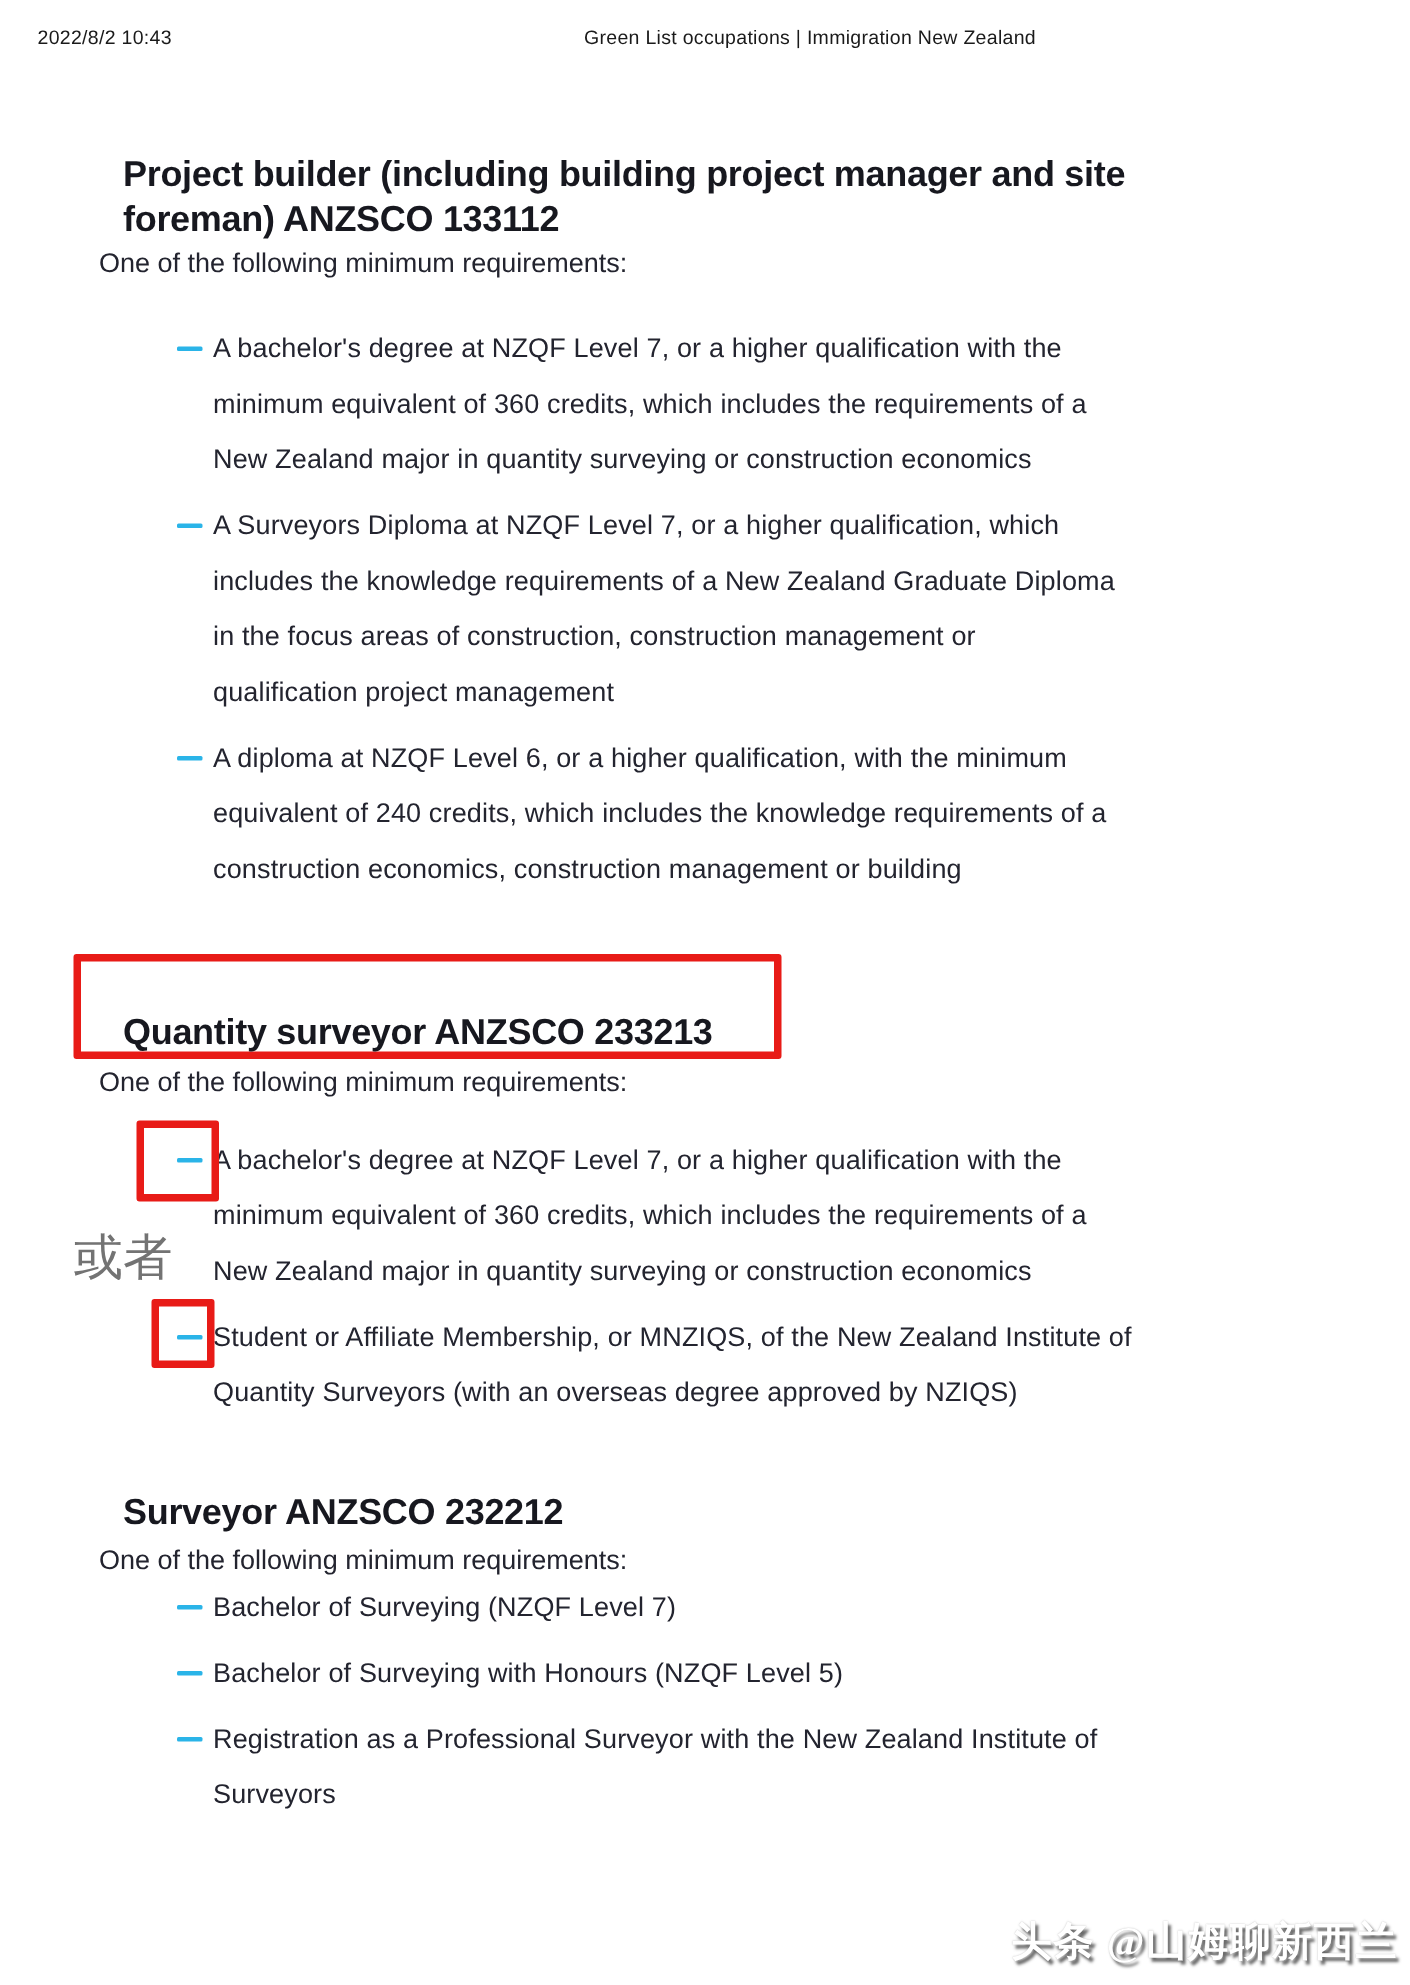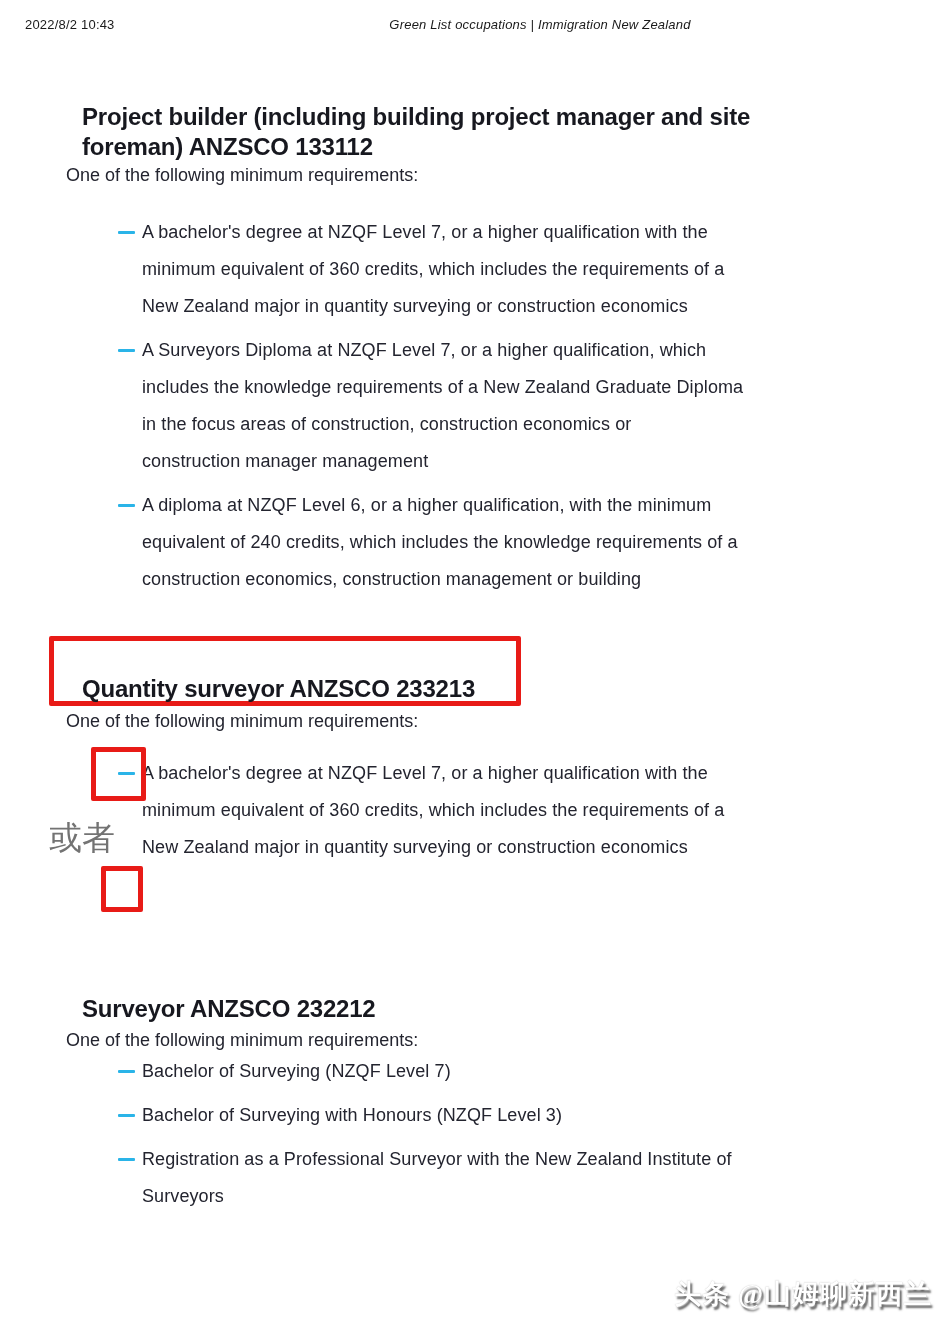--- a/index.html
+++ b/index.html
@@ -9,21 +9,21 @@
     background:#ffffff;
     font-family:"Liberation Sans", sans-serif;
     overflow:hidden;
   }
   .hdr-date{
     position:absolute;left:25px;top:17px;
     font-size:13px;color:#1a1a1a;letter-spacing:0.2px;
   }
   .hdr-title{
     position:absolute;left:140px;right:0;top:17px;
-    text-align:center;font-size:13px;color:#1a1a1a;letter-spacing:0.2px;font-style:italic;
+    text-align:center;font-size:13px;color:#1a1a1a;letter-spacing:0.2px;
   }
   .h{
     position:absolute;left:66px;margin:16px;
     font-weight:bold;color:#17181f;
     font-size:24px;line-height:30px;letter-spacing:-0.2px;
   }
   .h1{width:740px;}
   .intro{
     position:absolute;left:66px;margin:0;
     font-size:18px;line-height:22px;color:#23242f;
@@ -74,22 +74,22 @@
           <div>A bachelor's degree at NZQF Level 7, or a higher qualification with the</div>
           <div>minimum equivalent of 360 credits, which includes the requirements of a</div>
           <div>New Zealand major in quantity surveying or construction economics</div>
         </div>
     </li>
     <li class="item">
       <span class="dash"></span>
       <div class="lines">
           <div>A Surveyors Diploma at NZQF Level 7, or a higher qualification, which</div>
           <div>includes the knowledge requirements of a New Zealand Graduate Diploma</div>
-          <div>in the focus areas of construction, construction economics or</div>
-          <div>construction manager management</div>
+          <div>in the focus areas of construction, construction management or</div>
+          <div>qualification project management</div>
         </div>
     </li>
     <li class="item">
       <span class="dash"></span>
       <div class="lines">
           <div>A diploma at NZQF Level 6, or a higher qualification, with the minimum</div>
           <div>equivalent of 240 credits, which includes the knowledge requirements of a</div>
           <div>construction economics, construction management or building</div>
         </div>
     </li>
@@ -100,38 +100,45 @@
   <p class="intro" style="top:710px">One of the following minimum requirements:</p>
   <ul class="list" style="top:755px">
     <li class="item">
       <span class="dash"></span>
       <div class="lines">
           <div>A bachelor's degree at NZQF Level 7, or a higher qualification with the</div>
           <div>minimum equivalent of 360 credits, which includes the requirements of a</div>
           <div>New Zealand major in quantity surveying or construction economics</div>
         </div>
     </li>
+    <li class="item">
+      <span class="dash"></span>
+      <div class="lines">
+          <div>Student or Affiliate Membership, or MNZIQS, of the New Zealand Institute of</div>
+          <div>Quantity Surveyors (with an overseas degree approved by NZIQS)</div>
+        </div>
+    </li>
   </ul>
   <div class="redbox" style="left:91px;top:747px;width:55px;height:54px"></div>
   <div class="or">或者</div>
   <div class="redbox" style="left:101px;top:866px;width:42px;height:46px"></div>
 
   <h2 class="h" style="top:978px">Surveyor ANZSCO 232212</h2>
   <p class="intro" style="top:1029px">One of the following minimum requirements:</p>
   <ul class="list" style="top:1053px">
     <li class="item">
       <span class="dash"></span>
       <div class="lines">
           <div>Bachelor of Surveying (NZQF Level 7)</div>
         </div>
     </li>
     <li class="item">
       <span class="dash"></span>
       <div class="lines">
-          <div>Bachelor of Surveying with Honours (NZQF Level 3)</div>
+          <div>Bachelor of Surveying with Honours (NZQF Level 5)</div>
         </div>
     </li>
     <li class="item">
       <span class="dash"></span>
       <div class="lines">
           <div>Registration as a Professional Surveyor with the New Zealand Institute of</div>
           <div>Surveyors</div>
         </div>
     </li>
   </ul>

